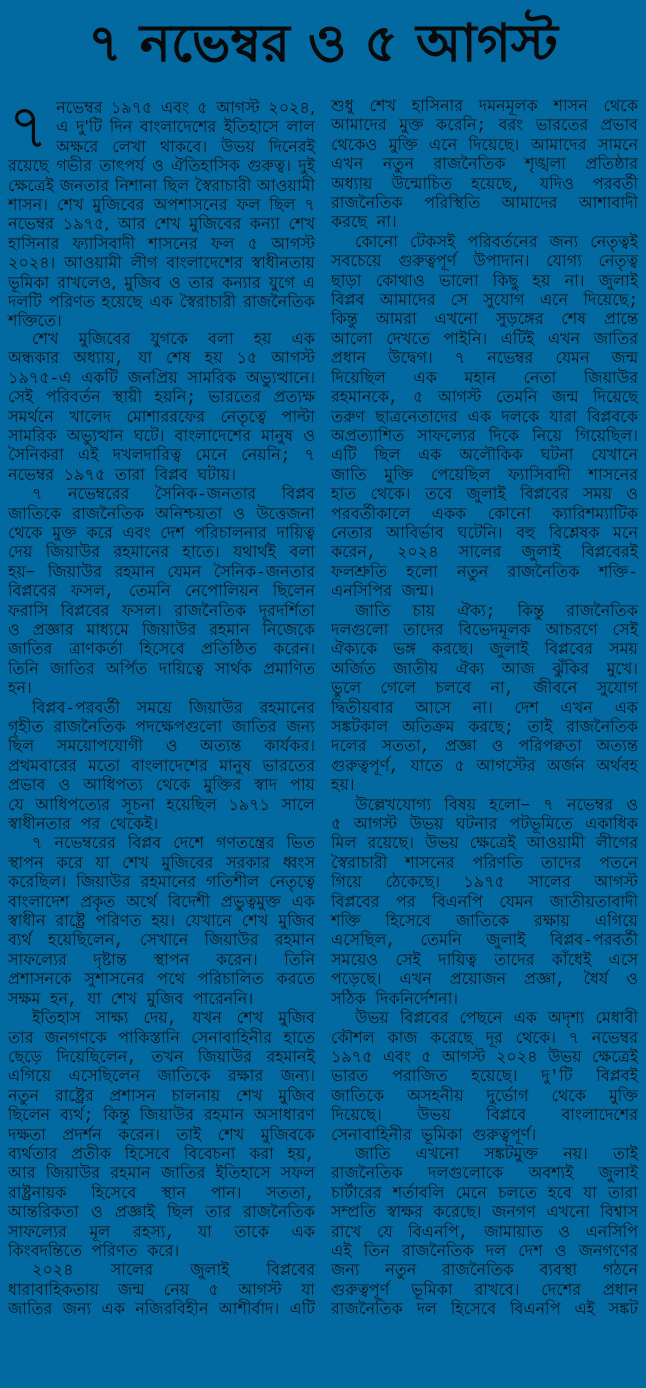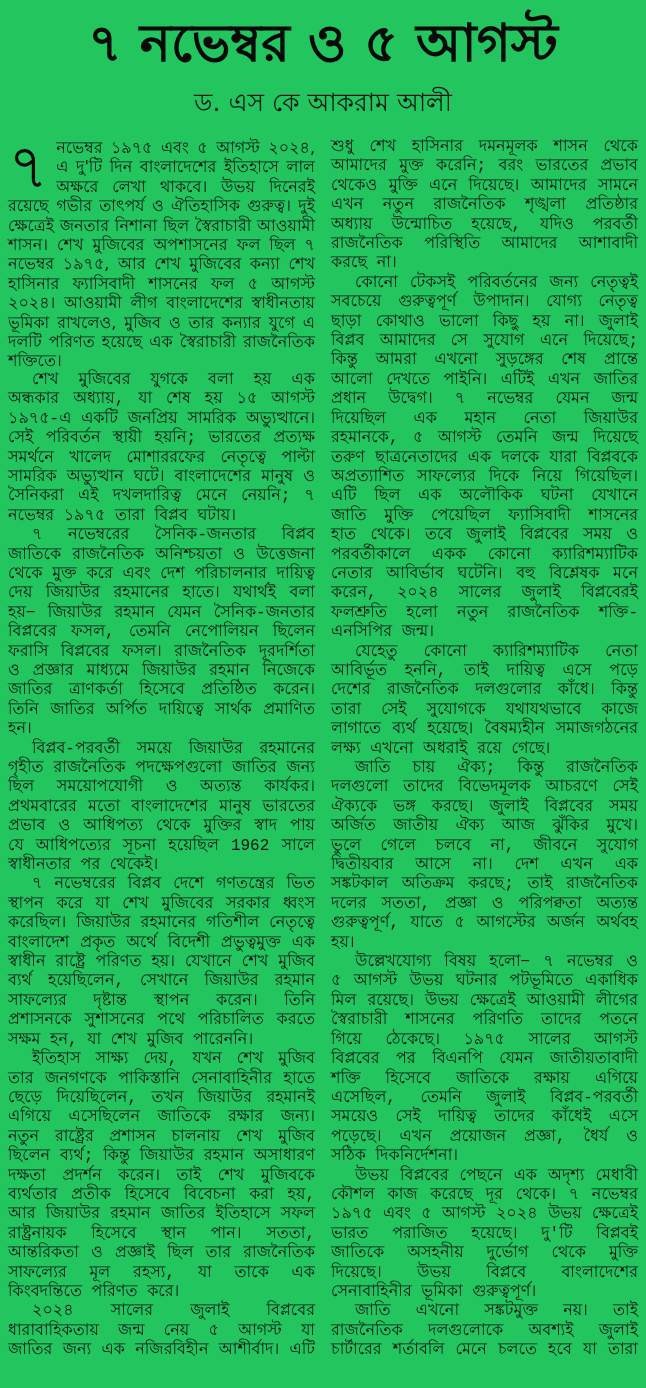--- a/index.html
+++ b/index.html
@@ -4,21 +4,21 @@
 <style>
   html, body {
     margin: 0;
     padding: 0;
     background: #ffffff;
   }
   .page {
     position: relative;
     width: 646px;
     height: 1388px;
-    background: #22c55e;
+    background: #0369a1;
     color: #111111;
     font-family: "DejaVu Sans", "Liberation Sans", sans-serif;
     overflow: hidden;
     box-sizing: border-box;
   }
   .article-header {
     text-align: center;
     padding-top: 6px;
   }
   .article-title {
@@ -65,42 +65,40 @@
     color: #0a0a0a;
   }
 </style>
 </head>
 <body>
 
 <div class="page">
 
   <header class="article-header">
     <h1 class="article-title">৭ নভেম্বর ও ৫ আগস্ট</h1>
-    <div class="article-byline">ড. এস কে আকরাম আলী</div>
   </header>
 
   <div class="article-body">
 
     <p class="para"><span class="drop-cap">৭</span><span>নভেম্বর ১৯৭৫ এবং ৫ আগস্ট ২০২৪, এ দু'টি দিন বাংলাদেশের ইতিহাসে লাল অক্ষরে লেখা থাকবে। উভয় দিনেরই রয়েছে গভীর তাৎপর্য ও ঐতিহাসিক গুরুত্ব। দুই ক্ষেত্রেই জনতার নিশানা ছিল স্বৈরাচারী আওয়ামী শাসন। শেখ মুজিবের অপশাসনের ফল ছিল ৭ নভেম্বর ১৯৭৫, আর শেখ মুজিবের কন্যা শেখ হাসিনার ফ্যাসিবাদী শাসনের ফল ৫ আগস্ট ২০২৪। আওয়ামী লীগ বাংলাদেশের স্বাধীনতায় ভূমিকা রাখলেও, মুজিব ও তার কন্যার যুগে এ দলটি পরিণত হয়েছে এক স্বৈরাচারী রাজনৈতিক শক্তিতে।</span></p>
 
     <p class="para indent"><span>শেখ মুজিবের যুগকে বলা হয় এক অন্ধকার অধ্যায়, যা শেষ হয় ১৫ আগস্ট ১৯৭৫-এ একটি জনপ্রিয় সামরিক অভ্যুত্থানে। সেই পরিবর্তন স্থায়ী হয়নি; ভারতের প্রত্যক্ষ সমর্থনে খালেদ মোশাররফের নেতৃত্বে পাল্টা সামরিক অভ্যুত্থান ঘটে। বাংলাদেশের মানুষ ও সৈনিকরা এই দখলদারিত্ব মেনে নেয়নি; ৭ নভেম্বর ১৯৭৫ তারা বিপ্লব ঘটায়।</span></p>
 
     <p class="para indent"><span>৭ নভেম্বরের সৈনিক-জনতার বিপ্লব জাতিকে রাজনৈতিক অনিশ্চয়তা ও উত্তেজনা থেকে মুক্ত করে এবং দেশ পরিচালনার দায়িত্ব দেয় জিয়াউর রহমানের হাতে। যথার্থই বলা হয়− জিয়াউর রহমান যেমন সৈনিক-জনতার বিপ্লবের ফসল, তেমনি নেপোলিয়ন ছিলেন ফরাসি বিপ্লবের ফসল। রাজনৈতিক দূরদর্শিতা ও প্রজ্ঞার মাধ্যমে জিয়াউর রহমান নিজেকে জাতির ত্রাণকর্তা হিসেবে প্রতিষ্ঠিত করেন। তিনি জাতির অর্পিত দায়িত্বে সার্থক প্রমাণিত হন।</span></p>
 
-    <p class="para indent"><span>বিপ্লব-পরবর্তী সময়ে জিয়াউর রহমানের গৃহীত রাজনৈতিক পদক্ষেপগুলো জাতির জন্য ছিল সময়োপযোগী ও অত্যন্ত কার্যকর। প্রথমবারের মতো বাংলাদেশের মানুষ ভারতের প্রভাব ও আধিপত্য থেকে মুক্তির স্বাদ পায় যে আধিপত্যের সূচনা হয়েছিল 1962 সালে স্বাধীনতার পর থেকেই।</span></p>
+    <p class="para indent"><span>বিপ্লব-পরবর্তী সময়ে জিয়াউর রহমানের গৃহীত রাজনৈতিক পদক্ষেপগুলো জাতির জন্য ছিল সময়োপযোগী ও অত্যন্ত কার্যকর। প্রথমবারের মতো বাংলাদেশের মানুষ ভারতের প্রভাব ও আধিপত্য থেকে মুক্তির স্বাদ পায় যে আধিপত্যের সূচনা হয়েছিল ১৯৭১ সালে স্বাধীনতার পর থেকেই।</span></p>
 
     <p class="para indent"><span>৭ নভেম্বরের বিপ্লব দেশে গণতন্ত্রের ভিত স্থাপন করে যা শেখ মুজিবের সরকার ধ্বংস করেছিল। জিয়াউর রহমানের গতিশীল নেতৃত্বে বাংলাদেশ প্রকৃত অর্থে বিদেশী প্রভুত্বমুক্ত এক স্বাধীন রাষ্ট্রে পরিণত হয়। যেখানে শেখ মুজিব ব্যর্থ হয়েছিলেন, সেখানে জিয়াউর রহমান সাফল্যের দৃষ্টান্ত স্থাপন করেন। তিনি প্রশাসনকে সুশাসনের পথে পরিচালিত করতে সক্ষম হন, যা শেখ মুজিব পারেননি।</span></p>
 
     <p class="para indent"><span>ইতিহাস সাক্ষ্য দেয়, যখন শেখ মুজিব তার জনগণকে পাকিস্তানি সেনাবাহিনীর হাতে ছেড়ে দিয়েছিলেন, তখন জিয়াউর রহমানই এগিয়ে এসেছিলেন জাতিকে রক্ষার জন্য। নতুন রাষ্ট্রের প্রশাসন চালনায় শেখ মুজিব ছিলেন ব্যর্থ; কিন্তু জিয়াউর রহমান অসাধারণ দক্ষতা প্রদর্শন করেন। তাই শেখ মুজিবকে ব্যর্থতার প্রতীক হিসেবে বিবেচনা করা হয়, আর জিয়াউর রহমান জাতির ইতিহাসে সফল রাষ্ট্রনায়ক হিসেবে স্থান পান। সততা, আন্তরিকতা ও প্রজ্ঞাই ছিল তার রাজনৈতিক সাফল্যের মূল রহস্য, যা তাকে এক কিংবদন্তিতে পরিণত করে।</span></p>
 
     <p class="para indent"><span>২০২৪ সালের জুলাই বিপ্লবের ধারাবাহিকতায় জন্ম নেয় ৫ আগস্ট যা জাতির জন্য এক নজিরবিহীন আশীর্বাদ। এটি শুধু শেখ হাসিনার দমনমূলক শাসন থেকে আমাদের মুক্ত করেনি; বরং ভারতের প্রভাব থেকেও মুক্তি এনে দিয়েছে। আমাদের সামনে এখন নতুন রাজনৈতিক শৃঙ্খলা প্রতিষ্ঠার অধ্যায় উন্মোচিত হয়েছে, যদিও পরবর্তী রাজনৈতিক পরিস্থিতি আমাদের আশাবাদী করছে না।</span></p>
 
     <p class="para indent"><span>কোনো টেকসই পরিবর্তনের জন্য নেতৃত্বই সবচেয়ে গুরুত্বপূর্ণ উপাদান। যোগ্য নেতৃত্ব ছাড়া কোথাও ভালো কিছু হয় না। জুলাই বিপ্লব আমাদের সে সুযোগ এনে দিয়েছে; কিন্তু আমরা এখনো সুড়ঙ্গের শেষ প্রান্তে আলো দেখতে পাইনি। এটিই এখন জাতির প্রধান উদ্বেগ। ৭ নভেম্বর যেমন জন্ম দিয়েছিল এক মহান নেতা জিয়াউর রহমানকে, ৫ আগস্ট তেমনি জন্ম দিয়েছে তরুণ ছাত্রনেতাদের এক দলকে যারা বিপ্লবকে অপ্রত্যাশিত সাফল্যের দিকে নিয়ে গিয়েছিল। এটি ছিল এক অলৌকিক ঘটনা যেখানে জাতি মুক্তি পেয়েছিল ফ্যাসিবাদী শাসনের হাত থেকে। তবে জুলাই বিপ্লবের সময় ও পরবর্তীকালে একক কোনো ক্যারিশম্যাটিক নেতার আবির্ভাব ঘটেনি। বহু বিশ্লেষক মনে করেন, ২০২৪ সালের জুলাই বিপ্লবেরই ফলশ্রুতি হলো নতুন রাজনৈতিক শক্তি-এনসিপির জন্ম।</span></p>
 
-    <p class="para indent"><span>যেহেতু কোনো ক্যারিশম্যাটিক নেতা আবির্ভূত হননি, তাই দায়িত্ব এসে পড়ে দেশের রাজনৈতিক দলগুলোর কাঁধে। কিন্তু তারা সেই সুযোগকে যথাযথভাবে কাজে লাগাতে ব্যর্থ হয়েছে। বৈষম্যহীন সমাজগঠনের লক্ষ্য এখনো অধরাই রয়ে গেছে।</span></p>
 
     <p class="para indent"><span>জাতি চায় ঐক্য; কিন্তু রাজনৈতিক দলগুলো তাদের বিভেদমূলক আচরণে সেই ঐক্যকে ভঙ্গ করছে। জুলাই বিপ্লবের সময় অর্জিত জাতীয় ঐক্য আজ ঝুঁকির মুখে। ভুলে গেলে চলবে না, জীবনে সুযোগ দ্বিতীয়বার আসে না। দেশ এখন এক সঙ্কটকাল অতিক্রম করছে; তাই রাজনৈতিক দলের সততা, প্রজ্ঞা ও পরিপক্বতা অত্যন্ত গুরুত্বপূর্ণ, যাতে ৫ আগস্টের অর্জন অর্থবহ হয়।</span></p>
 
     <p class="para indent"><span>উল্লেখযোগ্য বিষয় হলো− ৭ নভেম্বর ও ৫ আগস্ট উভয় ঘটনার পটভূমিতে একাধিক মিল রয়েছে। উভয় ক্ষেত্রেই আওয়ামী লীগের স্বৈরাচারী শাসনের পরিণতি তাদের পতনে গিয়ে ঠেকেছে। ১৯৭৫ সালের আগস্ট বিপ্লবের পর বিএনপি যেমন জাতীয়তাবাদী শক্তি হিসেবে জাতিকে রক্ষায় এগিয়ে এসেছিল, তেমনি জুলাই বিপ্লব-পরবর্তী সময়েও সেই দায়িত্ব তাদের কাঁধেই এসে পড়েছে। এখন প্রয়োজন প্রজ্ঞা, ধৈর্য ও সঠিক দিকনির্দেশনা।</span></p>
 
     <p class="para indent"><span>উভয় বিপ্লবের পেছনে এক অদৃশ্য মেধাবী কৌশল কাজ করেছে দূর থেকে। ৭ নভেম্বর ১৯৭৫ এবং ৫ আগস্ট ২০২৪ উভয় ক্ষেত্রেই ভারত পরাজিত হয়েছে। দু'টি বিপ্লবই জাতিকে অসহনীয় দুর্ভোগ থেকে মুক্তি দিয়েছে। উভয় বিপ্লবে বাংলাদেশের সেনাবাহিনীর ভূমিকা গুরুত্বপূর্ণ।</span></p>
 
     <p class="para indent"><span>জাতি এখনো সঙ্কটমুক্ত নয়। তাই রাজনৈতিক দলগুলোকে অবশ্যই জুলাই চার্টারের শর্তাবলি মেনে চলতে হবে যা তারা সম্প্রতি স্বাক্ষর করেছে। জনগণ এখনো বিশ্বাস রাখে যে বিএনপি, জামায়াত ও এনসিপি এই তিন রাজনৈতিক দল দেশ ও জনগণের জন্য নতুন রাজনৈতিক ব্যবস্থা গঠনে গুরুত্বপূর্ণ ভূমিকা রাখবে। দেশের প্রধান রাজনৈতিক দল হিসেবে বিএনপি এই সঙ্কট মোকাবেলায় রাজনৈতিক পরিপক্বতা ও প্রজ্ঞার পরিচয় দিয়ে জাতিকে নিরাপদ পথে নিতে পারবে− এটিই জনগণের প্রত্যাশা। আসন্ন নির্বাচন আমাদের একটি সুশাসিত ও নিরাপদ বাংলাদেশ উপহার দিতে পারে।</span></p>
 
   </div>

